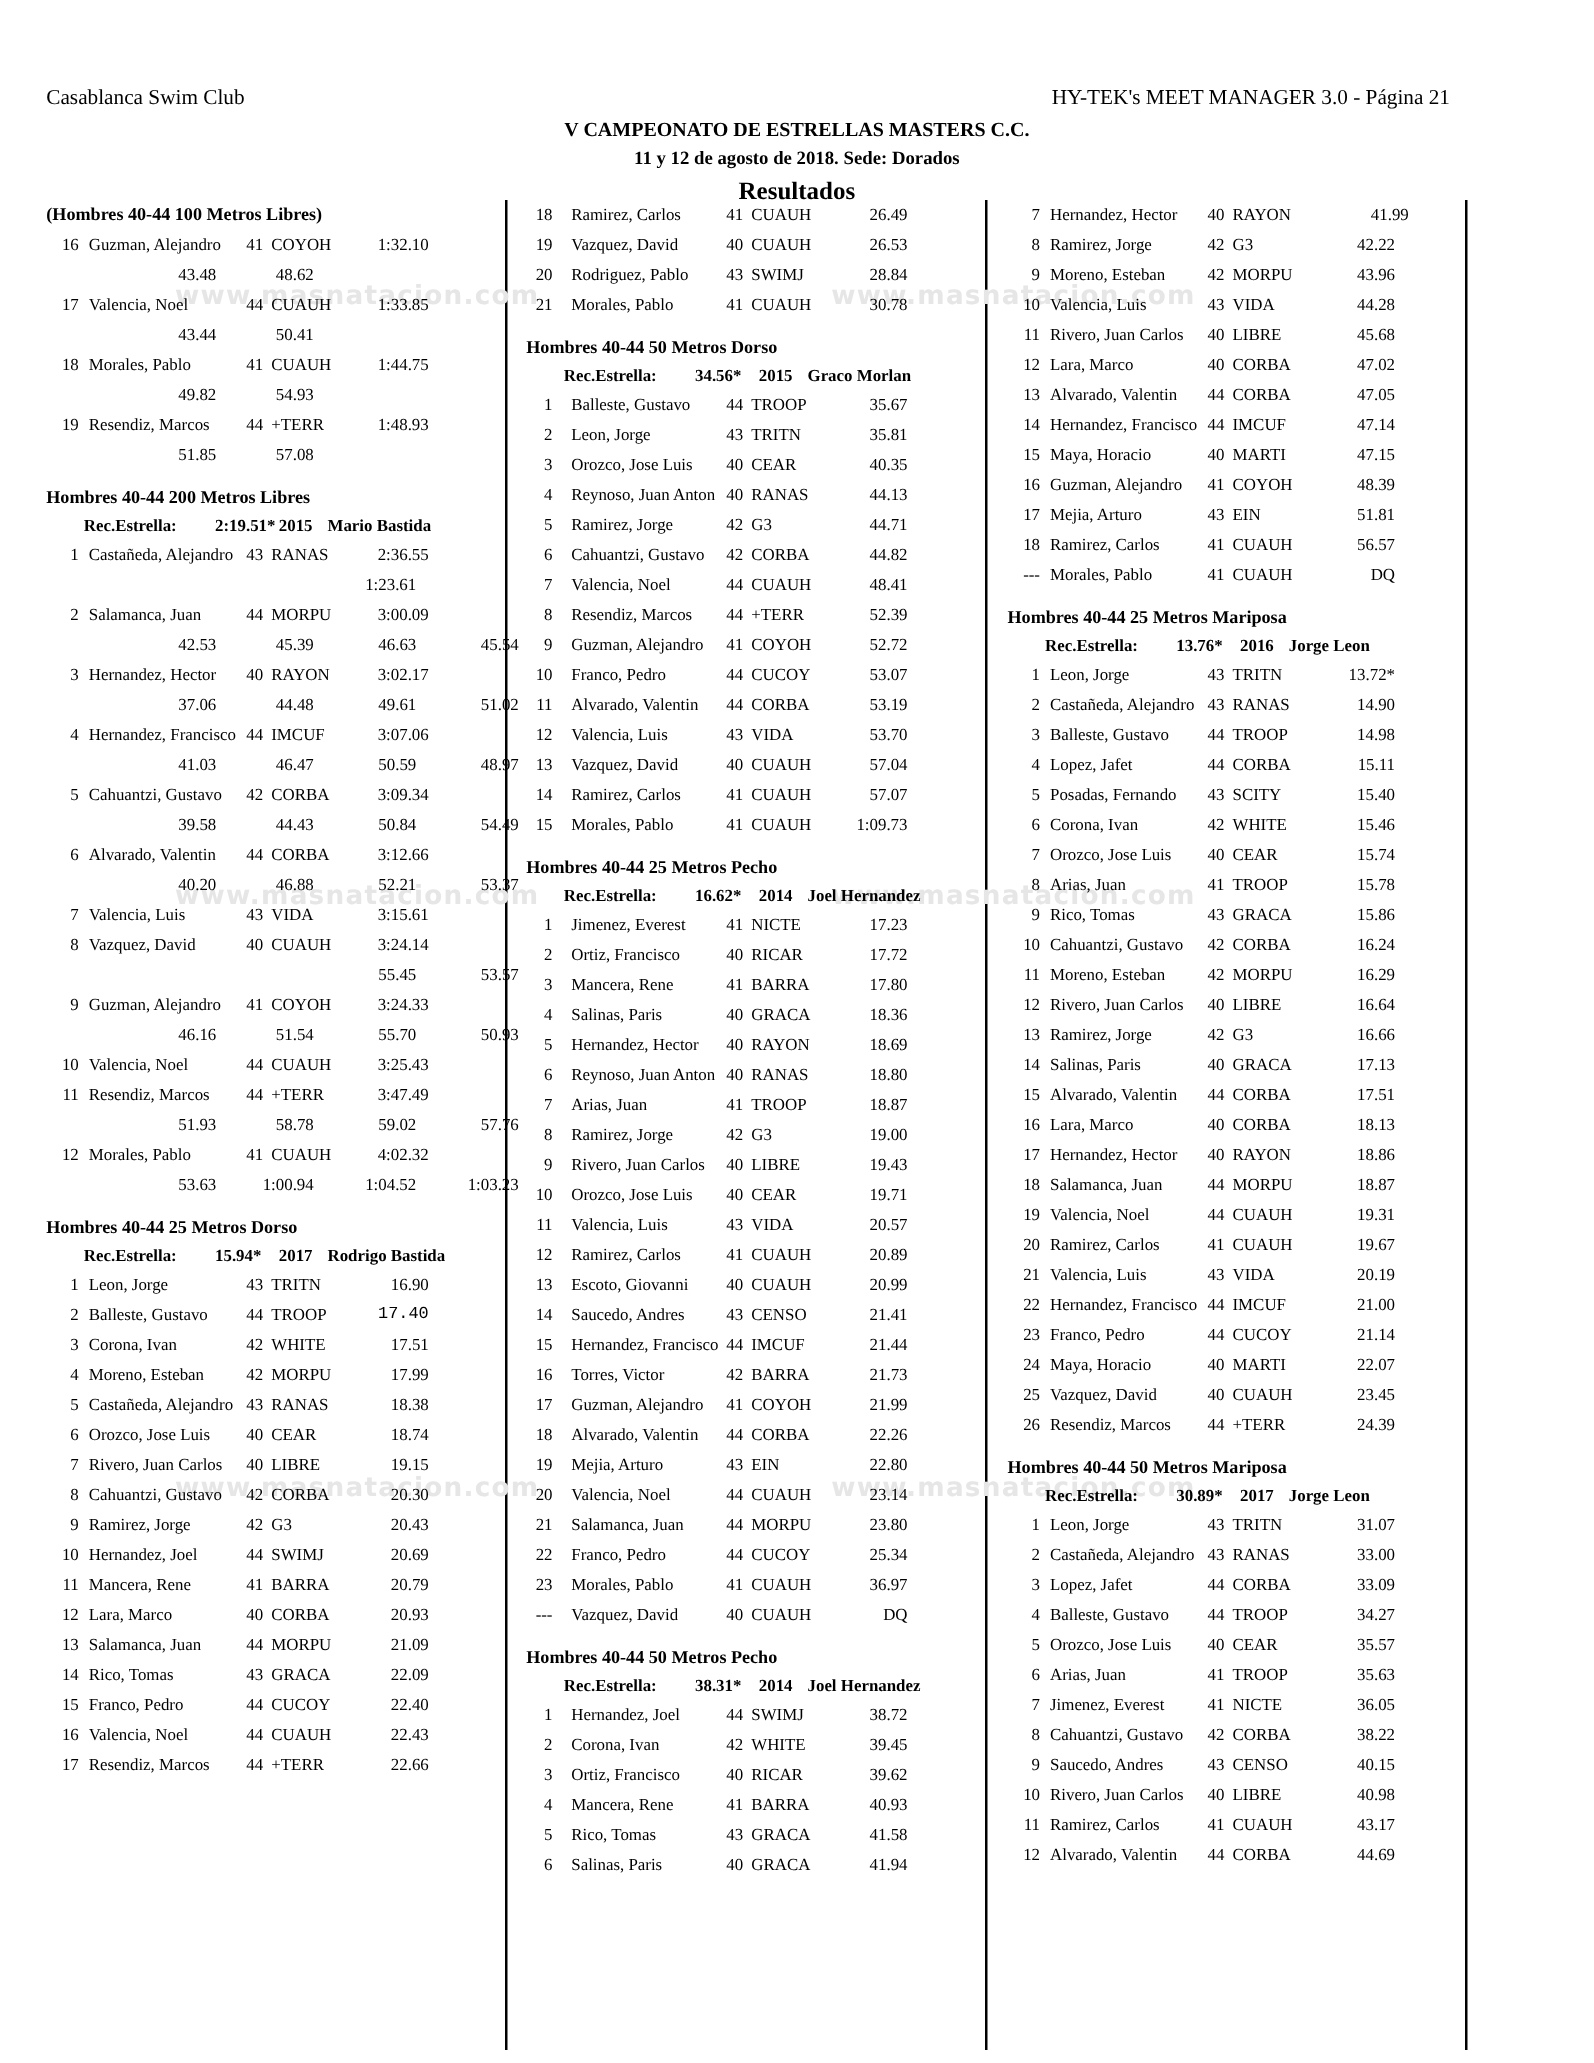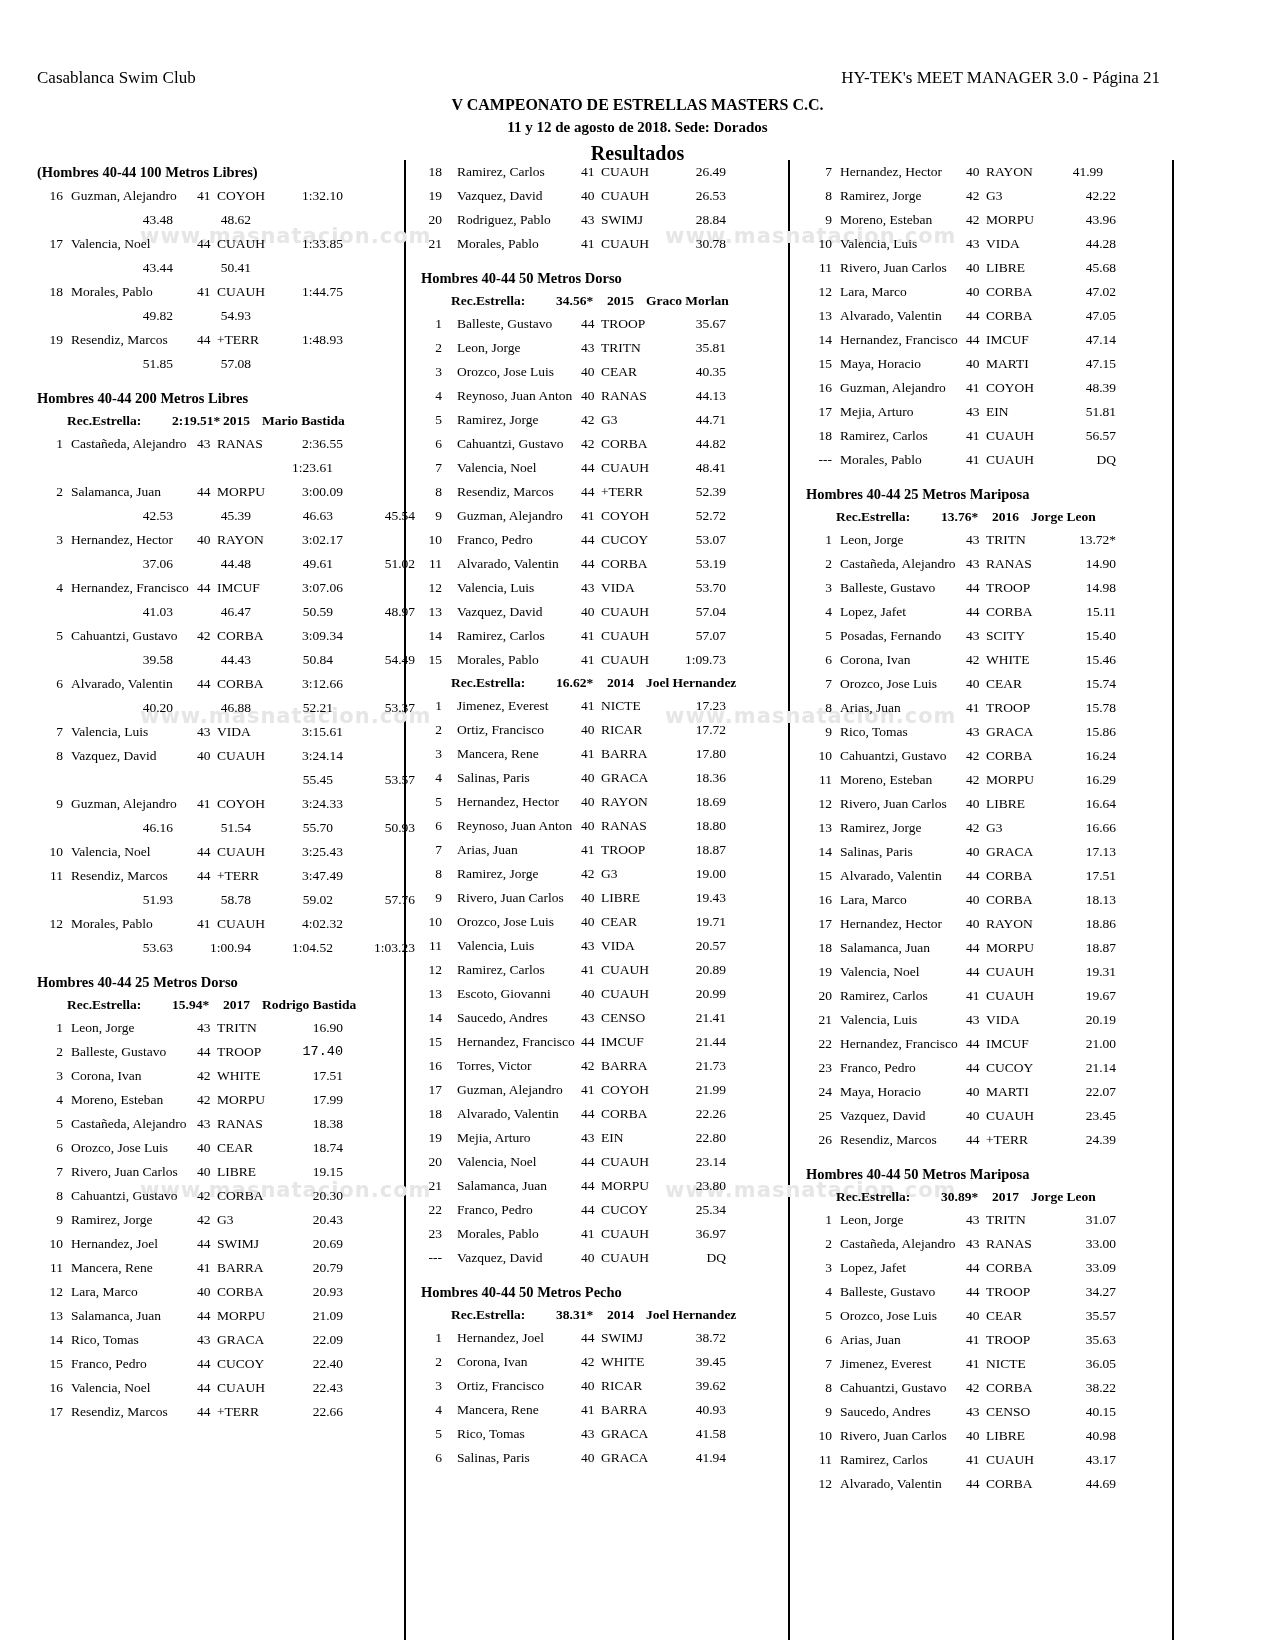--- a/index.html
+++ b/index.html
@@ -505,20 +505,21 @@
       </div>
       <div class="row">
         <span style="right:344px; text-align:right;">15</span>
         <span style="left:36px; width:122px; overflow:hidden;">Morales, Pablo</span>
         <span style="left:160px;">41</span>
         <span style="left:180px;">CUAUH</span>
         <span style="right:60px; text-align:right;">1:09.73</span>
       </div>
     </div>
     <div class="event-block">
+      <div class="ev-title">Hombres 40-44 25 Metros Pecho</div>
       <div class="rec">
         <span style="left:30px;">Rec.Estrella:</span>
         <span style="left:135px;">16.62*</span>
         <span style="left:186px;">2014</span>
         <span style="left:225px;">Joel Hernandez</span>
       </div>
       <div class="row">
         <span style="right:344px; text-align:right;">1</span>
         <span style="left:36px; width:122px; overflow:hidden;">Jimenez, Everest</span>
         <span style="left:160px;">41</span>
@@ -739,21 +740,21 @@
       </div>
     </div>
   </div>
 <div class="col" id="col2" style="left:806px; top:160px; width:370px;">
     <div class="event-block">
       <div class="row">
         <span style="right:344px; text-align:right;">7</span>
         <span style="left:34px; width:124px; overflow:hidden;">Hernandez, Hector</span>
         <span style="left:160px;">40</span>
         <span style="left:180px;">RAYON</span>
-        <span style="right:73px; text-align:left;">41.99</span>
+        <span style="right:49px; text-align:left;">41.99</span>
       </div>
       <div class="row">
         <span style="right:344px; text-align:right;">8</span>
         <span style="left:34px; width:124px; overflow:hidden;">Ramirez, Jorge</span>
         <span style="left:160px;">42</span>
         <span style="left:180px;">G3</span>
         <span style="right:60px; text-align:right;">42.22</span>
       </div>
       <div class="row">
         <span style="right:344px; text-align:right;">9</span>

